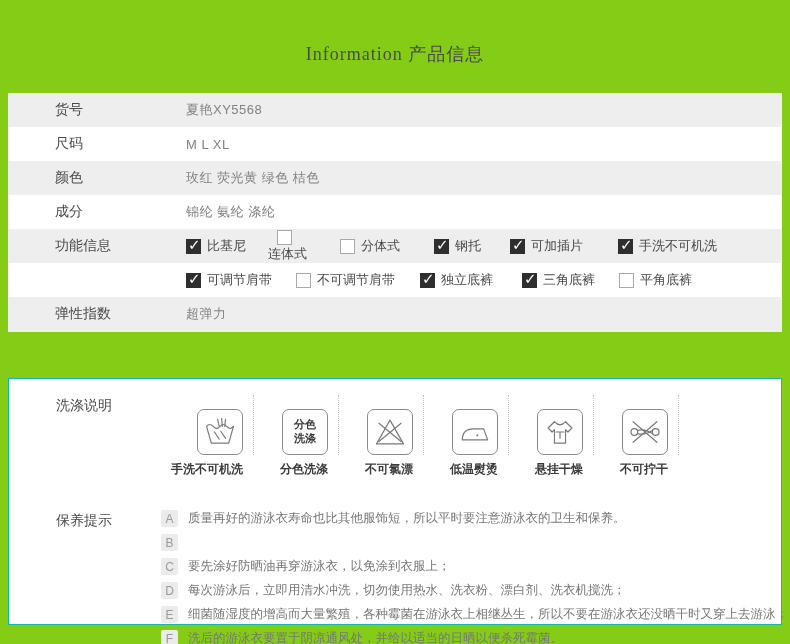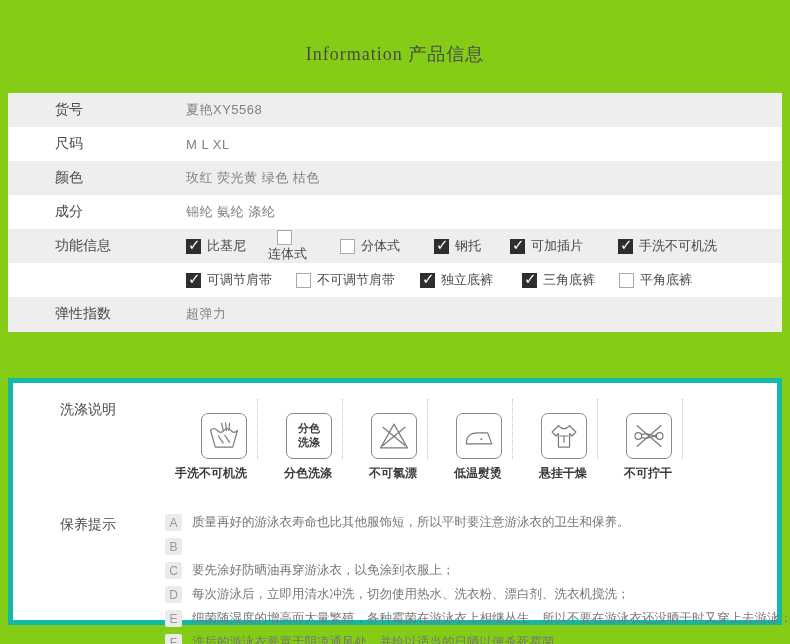--- a/index.html
+++ b/index.html
@@ -33,21 +33,21 @@
   .cb-line1 .cb-item:nth-child(3){ margin-right:34px; }
   .cb-line1 .cb-item:nth-child(4){ margin-right:29px; }
   .cb-line1 .cb-item:nth-child(5){ margin-right:35px; }
   .cb-line2 .cb-item:nth-child(1){ margin-right:24px; }
   .cb-line2 .cb-item:nth-child(2){ margin-right:25px; }
   .cb-line2 .cb-item:nth-child(3){ margin-right:29px; }
   .cb-line2 .cb-item:nth-child(4){ margin-right:24px; }
 
   .care-box {
     margin:46px 8px 0 8px; height:247px;
-    border:5px solid #14b8a6; background:#fff;
+    border:1px solid #14b8a6; background:#fff;
     padding:14px 10px 0 47px;
   }
   .section-label { width:105px; flex:none; font-size:14px; color:#4a4a4a; padding-top:4px; }
   .wash-row { display:flex; }
   .wash-cells { display:flex; align-items:flex-start; }
   .wash-cell { display:flex; flex-direction:column; align-items:flex-end; padding:16px 10px; min-width:84px; }
   .wash-sep { width:0; border-left:1px dotted #c2c2c2; height:60px; margin-top:2px; }
   .wash-icon-box {
     width:46px; height:46px; border:1px solid #8a8a8a; border-radius:7px;
     display:flex; align-items:center; justify-content:center; background:#fff;

